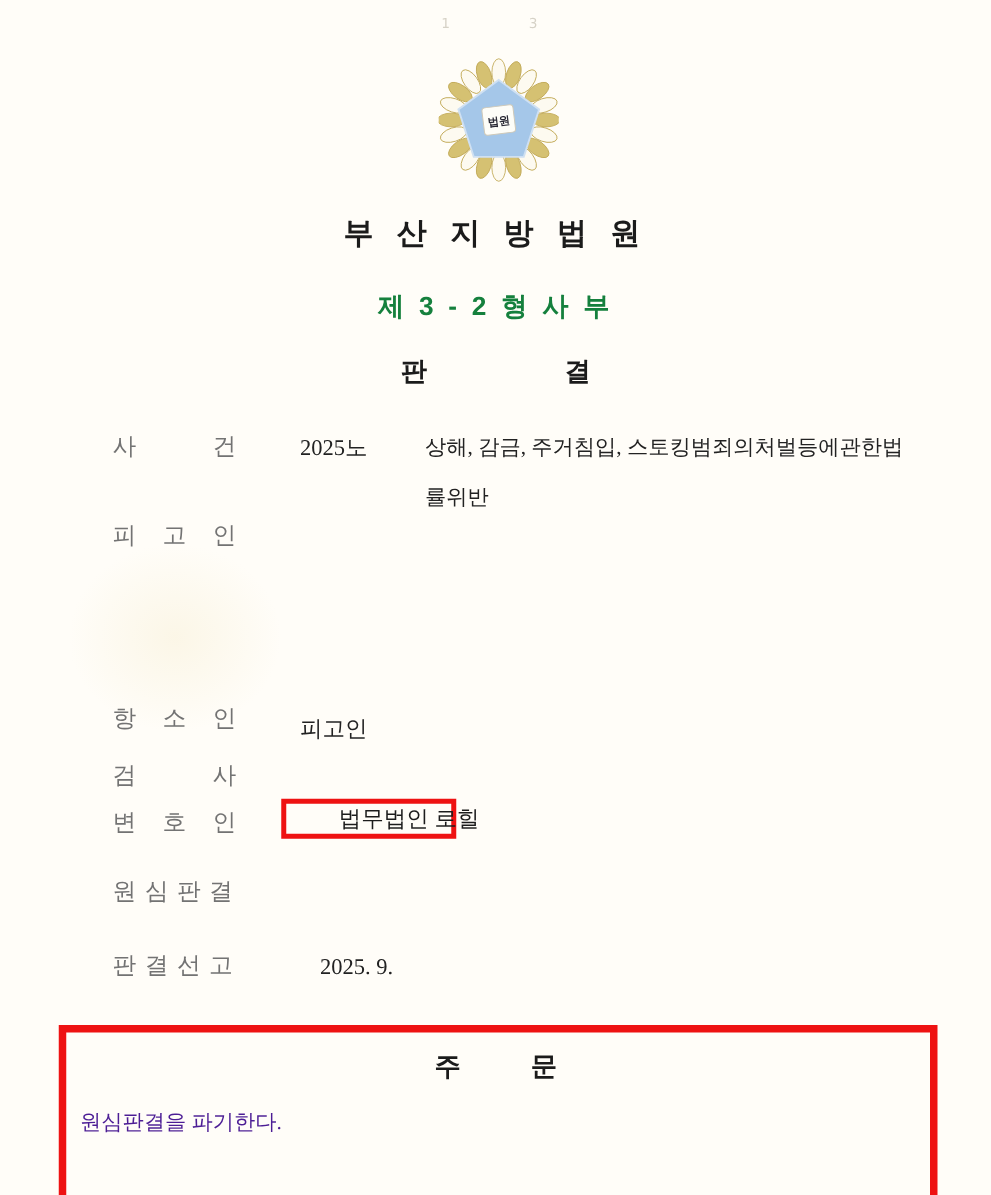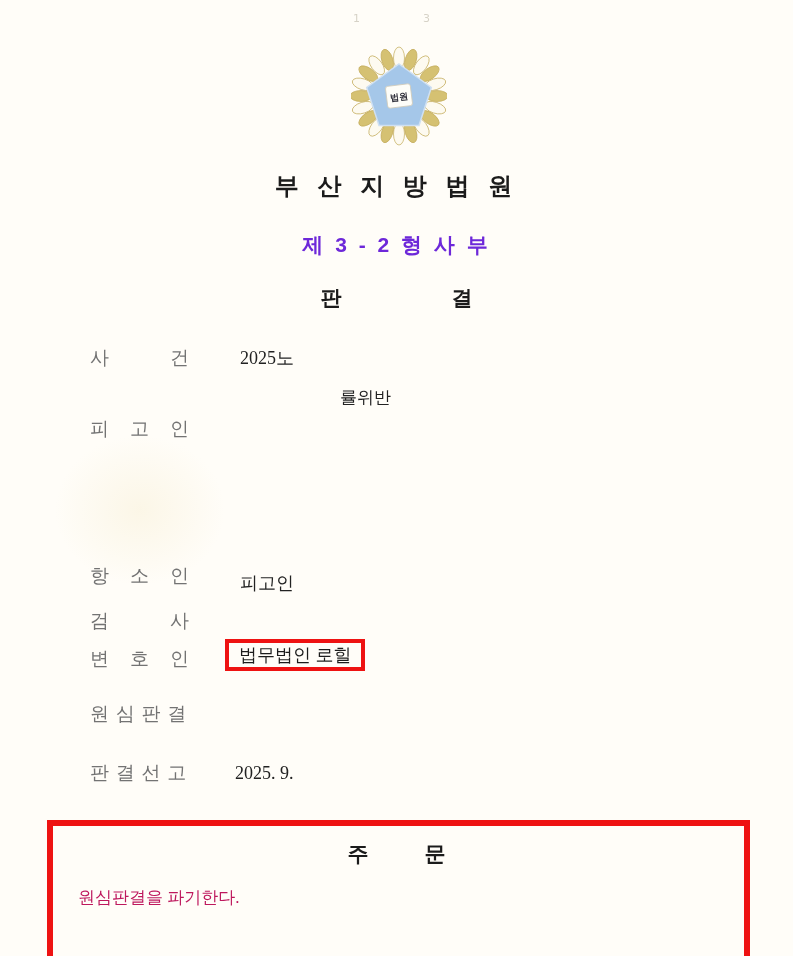--- a/index.html
+++ b/index.html
@@ -23,21 +23,21 @@
   .emblem{position:absolute;left:351px;top:44px;}
   
   .court-title{
     position:absolute;left:0;top:170px;width:100%;
     text-align:center;font-family:"Liberation Sans","DejaVu Sans",sans-serif;
     font-weight:bold;font-size:24px;letter-spacing:6px;color:#1b1b1b;
   }
   .division-title{
     position:absolute;left:0;top:231px;width:100%;
     text-align:center;font-family:"Liberation Sans","DejaVu Sans",sans-serif;
-    font-weight:bold;font-size:21px;letter-spacing:3px;color:#6d28d9;
+    font-weight:bold;font-size:21px;letter-spacing:3px;color:#15803d;
   }
   .judgment-title,.disposition-heading{
     position:absolute;left:0;width:100%;
     display:flex;justify-content:center;
     font-family:"Liberation Sans","DejaVu Sans",sans-serif;
     font-weight:bold;font-size:21px;color:#1b1b1b;line-height:1;
   }
   .judgment-title{top:287px;gap:110px;}
   .disposition-heading{top:843px;gap:56px;}
   
@@ -45,26 +45,26 @@
     position:absolute;left:90px;font-size:19px;color:#737373;
     white-space:pre;line-height:1;letter-spacing:1px;
   }
   .value{position:absolute;font-size:18px;color:#222;white-space:pre;line-height:1;}
   
   .counsel-box{
     position:absolute;left:225px;top:639px;width:140px;height:32px;
     border:4px solid #ee1212;box-sizing:border-box;
     display:flex;align-items:center;padding-left:10px;
   }
-  .counsel-box .value-inline{font-size:18px;white-space:pre;line-height:1;}
+  .counsel-box .value-inline{font-size:18px;white-space:pre;line-height:1;margin-left:32px;}
   .disposition-box{
     position:absolute;left:47px;top:820px;width:703px;height:150px;
     border:6px solid #ee1212;box-sizing:border-box;
   }
-  .disp-line{position:absolute;left:78px;font-size:17px;color:#be185d;white-space:pre;line-height:1;}
+  .disp-line{position:absolute;left:64px;font-size:17px;color:#4c1d95;white-space:pre;line-height:1;}
   .footnote-sup{font-size:11px;vertical-align:6px;letter-spacing:0;}
   .redaction-gap{display:inline-block;width:62px;}
 </style>
 </head>
 <body>
 
 <div class="page">
 
   <span class="abs scan-mark" style="left:353px;top:13px;">1</span>
   <span class="abs scan-mark" style="left:423px;top:13px;">3</span>
@@ -104,38 +104,39 @@
 
   <div class="court-title">부 산 지 방 법 원</div>
   <div class="division-title">제 3 - 2 형 사 부</div>
   <div class="judgment-title">
     <span>판</span>
     <span>결</span>
   </div>
 
   <span class="label" style="top:348px;">사　　　건</span>
   <span class="value" style="left:240px;top:349px;">2025노</span>
+  <span class="value" style="left:340px;top:349px;font-size:17px;">상해, 감금, 주거침입, 스토킹범죄의처벌등에관한법</span>
   <span class="value" style="left:340px;top:389px;font-size:17px;">률위반</span>
 
   <span class="label" style="top:419px;">피　고　인</span>
 
   <span class="label" style="top:566px;">항　소　인</span>
   <span class="value" style="left:240px;top:574px;">피고인</span>
 
   <span class="label" style="top:611px;">검　　　사</span>
 
   <span class="label" style="top:649px;">변　호　인</span>
   <div class="counsel-box">
     <span class="value-inline">법무법인 로힐</span>
   </div>
 
   <span class="label" style="top:704px;">원 심 판 결</span>
 
   <span class="label" style="top:763px;">판 결 선 고</span>
-  <span class="value" style="left:235px;top:764px;">2025. 9.</span>
+  <span class="value" style="left:256px;top:764px;">2025. 9.</span>
 
   <div class="disposition-box"></div>
   <div class="disposition-heading">
     <span>주</span>
     <span>문</span>
   </div>
   <div class="disp-line" style="top:889px;">원심판결을 파기한다.</div>
 
 </div>
 

